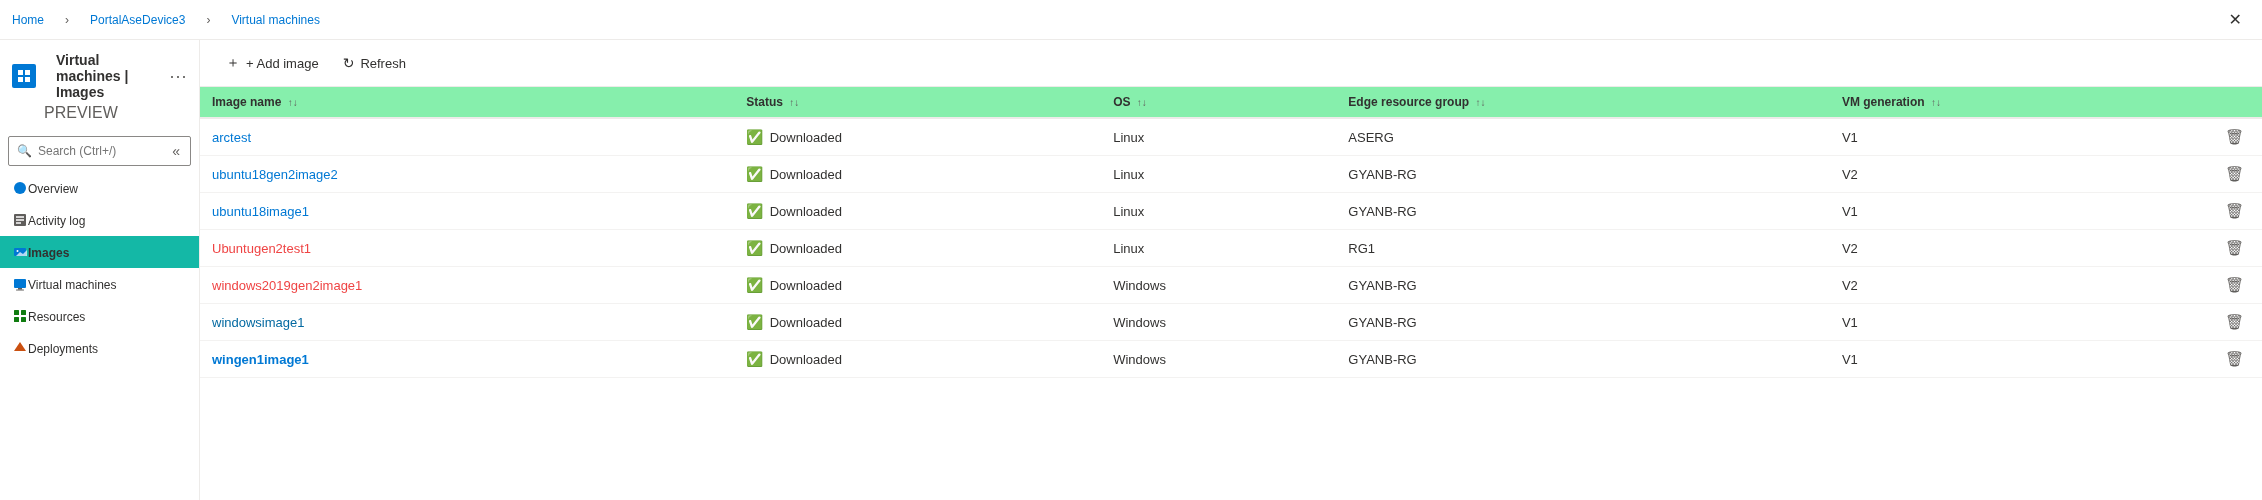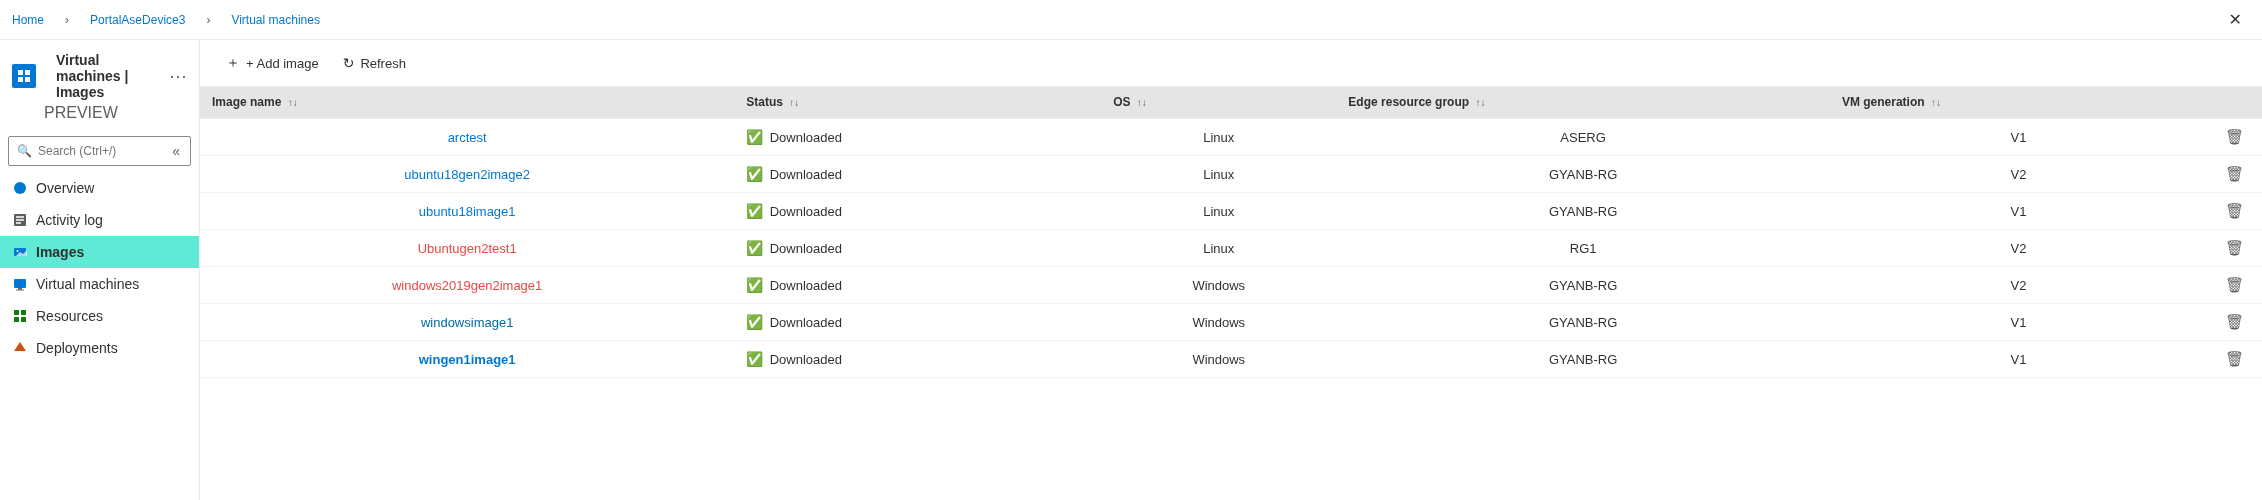--- a/index.html
+++ b/index.html
@@ -70,26 +70,25 @@
     .search-box input {
       border: none; outline: none; font-size: 12px; color: #323130; width: 100%; background: transparent;
     }
     .search-icon { color: #605e5c; font-size: 12px; flex-shrink: 0; }
     .collapse-btn { background: none; border: none; cursor: pointer; color: #605e5c; font-size: 14px; padding: 2px; }
 
     .nav-item {
       display: flex;
       align-items: flex-end;
       padding: 8px 12px;
-      gap: 8px;
       cursor: pointer;
-      font-size: 14px;
+      font-size: 12px;
       color: #323130;
     }
-    .nav-item.active { background: #5eead4; font-weight: 600; }
+    .nav-item.active { background: #14b8a6; font-weight: 600; }
     .nav-icon { width: 16px; height: 16px; flex-shrink: 0; display: flex; align-items: center; justify-content: center; }
 
     
     .content { flex: 1; display: flex; flex-direction: column; overflow: hidden; }
 
     .toolbar {
       display: flex;
       align-items: center;
       padding: 8px 16px;
       gap: 4px;
@@ -103,24 +102,24 @@
     .toolbar-btn .btn-icon { font-size: 14px; color: #323130; }
 
     .table-container { flex: 1; overflow-y: auto; }
 
     table { width: 100%; border-collapse: collapse; }
     thead tr { border-bottom: 2px solid #edebe9; }
     th {
       text-align: left; padding: 8px 12px;
       font-size: 12px; font-weight: 600; color: #323130;
       white-space: nowrap; user-select: none;
-      background: #e5e5e5;
+      background: #86efac;
     }
     .sort-icon { color: #605e5c; font-size: 10px; margin-left: 3px; }
-    td { padding: 7px 12px; font-size: 13px; color: #323130; border-bottom: 1px solid #f3f2f1; text-align: center; }
+    td { padding: 7px 12px; font-size: 13px; color: #323130; border-bottom: 1px solid #f3f2f1; }
 
     .status-cell { display: flex; align-items: center; gap: 6px; }
     .status-ok { color: #107c10; font-size: 14px; }
 
     .delete-btn {
       background: none; border: none; cursor: pointer;
       color: #605e5c; font-size: 15px; padding: 2px 6px;
     }
 
     

